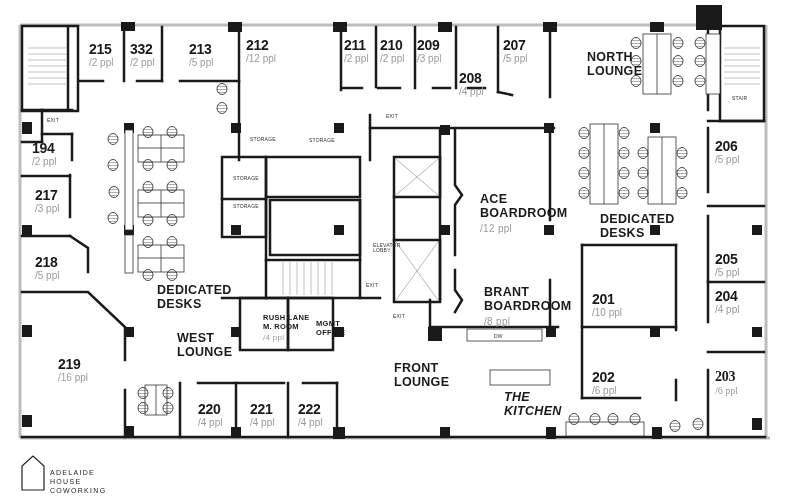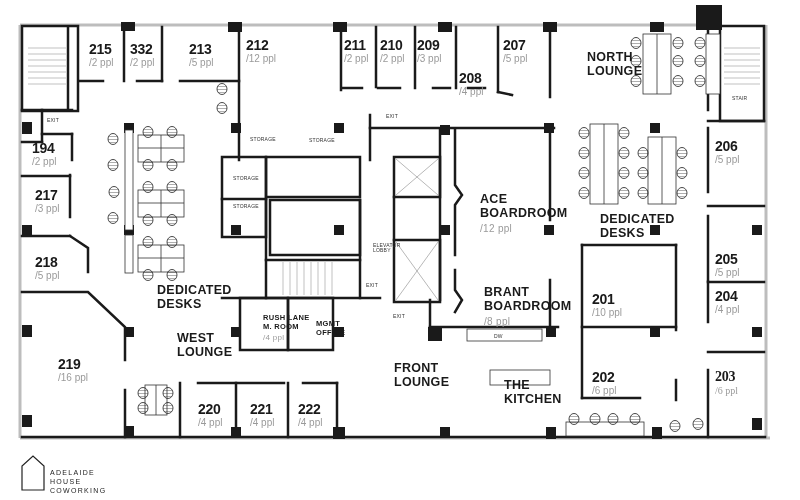--- a/index.html
+++ b/index.html
@@ -409,21 +409,21 @@
     <span>LOUNGE</span>
   </div>
   <div class="lbl area" style="left:159px;top:331px;">
     <span>WEST</span>
     <span>LOUNGE</span>
   </div>
   <div class="lbl area" style="left:376px;top:361px;">
     <span>FRONT</span>
     <span>LOUNGE</span>
   </div>
-  <div class="lbl area" style="left:486px;top:378px;">
+  <div class="lbl area" style="left:486px;top:390px;font-style:italic;">
     <span>THE</span>
     <span>KITCHEN</span>
   </div>
   <div class="lbl area" style="left:139px;top:283px;">
     <span>DEDICATED</span>
     <span>DESKS</span>
   </div>
   <div class="lbl area" style="left:582px;top:212px;">
     <span>DEDICATED</span>
     <span>DESKS</span>

